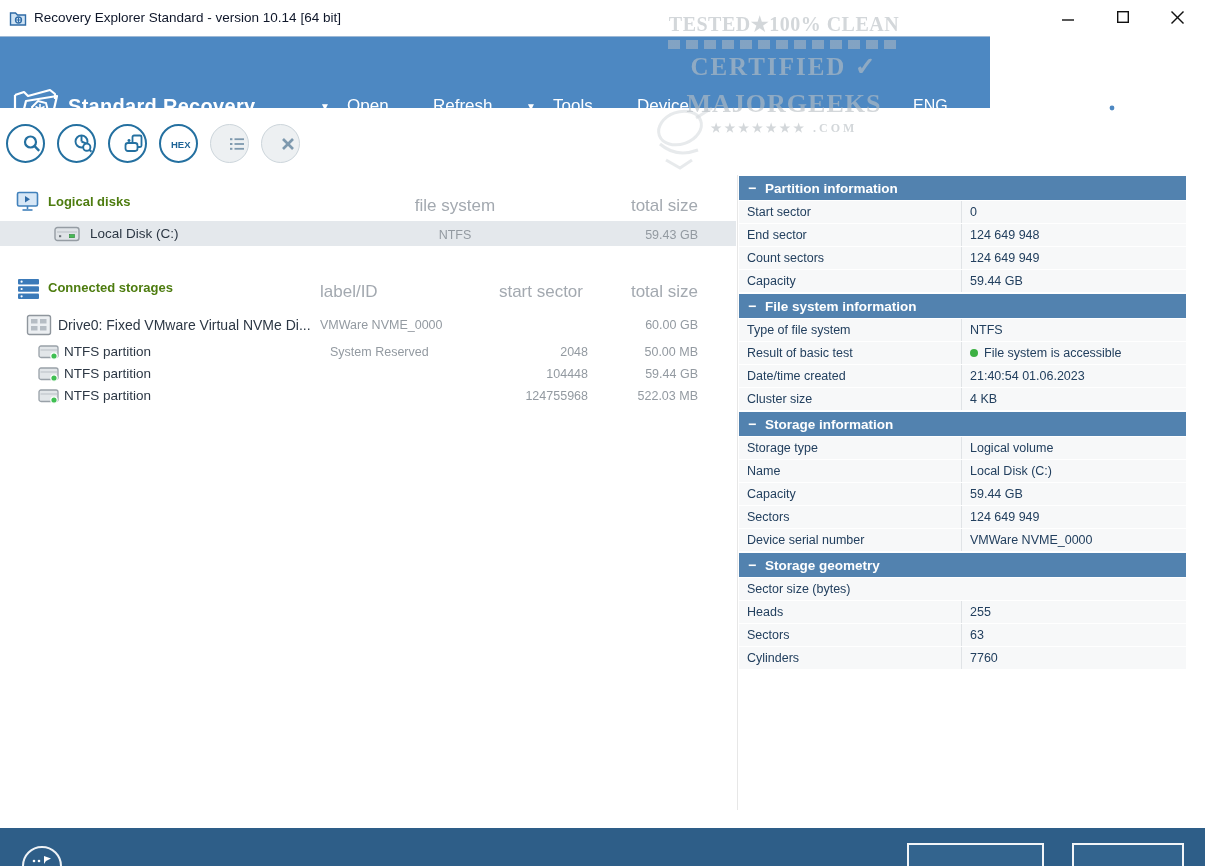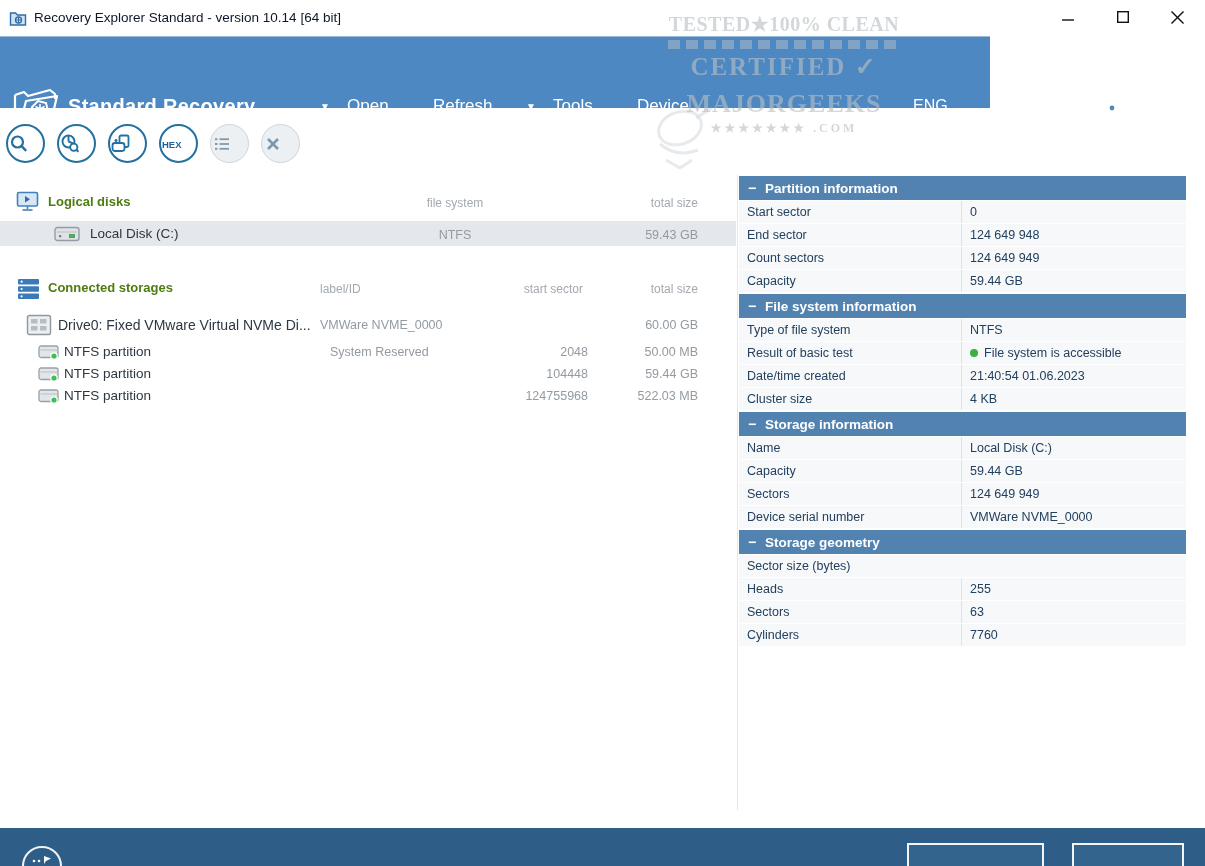--- a/index.html
+++ b/index.html
@@ -22,26 +22,26 @@
   .logo { position:absolute; left:10px; top:44px; }
   .nav-item { position:absolute; top:59px; font-size:17px; color:#fff; cursor:pointer; }
   .nav-arrow { position:absolute; top:64px; font-size:10px; color:#fff; cursor:pointer; }
   .lang { position:absolute; left:913px; top:60px; font-size:16px; color:#fff; cursor:pointer; }
   .hdr-circle { position:absolute; top:53px; width:36px; height:36px; border:2px solid #fff; border-radius:50%;
                 display:flex; align-items:center; justify-content:center; cursor:pointer; }
   .q-glyph { color:#fff; font-size:19px; font-weight:bold; font-family:"Liberation Sans", sans-serif; }
 
   
   .circle-btn { position:absolute; top:124px; width:39px; height:39px; border-radius:50%;
-                background:#fff; border:2px solid #2470a0; display:flex; align-items:center; justify-content:flex-start; cursor:pointer; }
+                background:#fff; border:2px solid #2470a0; display:flex; align-items:center; justify-content:flex-end; cursor:pointer; }
   .circle-btn.disabled { background:#edf0f2; border:1.5px solid #ccd5db; cursor:default; }
 
   
   .lp-title { position:absolute; font-size:13px; font-weight:bold; color:#4d7c0f; }
-  .lp-colhead { position:absolute; font-size:12px; color:#a3a9b0; }
+  .lp-colhead { position:absolute; font-size:17px; color:#a3a9b0; }
   .lp-row-sel { position:absolute; left:0; top:221px; width:736px; height:25px; background:#e4e8ec; cursor:pointer; }
   .lp-name { position:absolute; font-size:13.5px; color:#2c3744; }
   .lp-val { position:absolute; font-size:12.5px; color:#939aa1; }
   .r { text-align:right; } .c { text-align:center; }
   .panel-divider { position:absolute; left:737px; top:175px; height:635px; width:1px; background:#e7e7e7; }
 
   
   .right-panel { position:absolute; left:739px; top:176px; width:447px; }
   .info-section { margin-bottom:2px; }
   .info-header { height:24px; margin-bottom:1px; background:#5282af; color:#fff; display:flex; align-items:center; cursor:pointer; }
@@ -359,20 +359,24 @@
       <span class="iv">4 KB</span>
     </div>
   </div>
 
   <div class="info-section">
     <div class="info-header">
       <span class="minus">−</span>
       <span class="ih-title">Storage information</span>
     </div>
     <div class="info-row">
+      <span class="il">Storage type</span>
+      <span class="iv">Logical volume</span>
+    </div>
+    <div class="info-row">
       <span class="il">Name</span>
       <span class="iv">Local Disk (C:)</span>
     </div>
     <div class="info-row">
       <span class="il">Capacity</span>
       <span class="iv">59.44 GB</span>
     </div>
     <div class="info-row">
       <span class="il">Sectors</span>
       <span class="iv">124 649 949</span>

